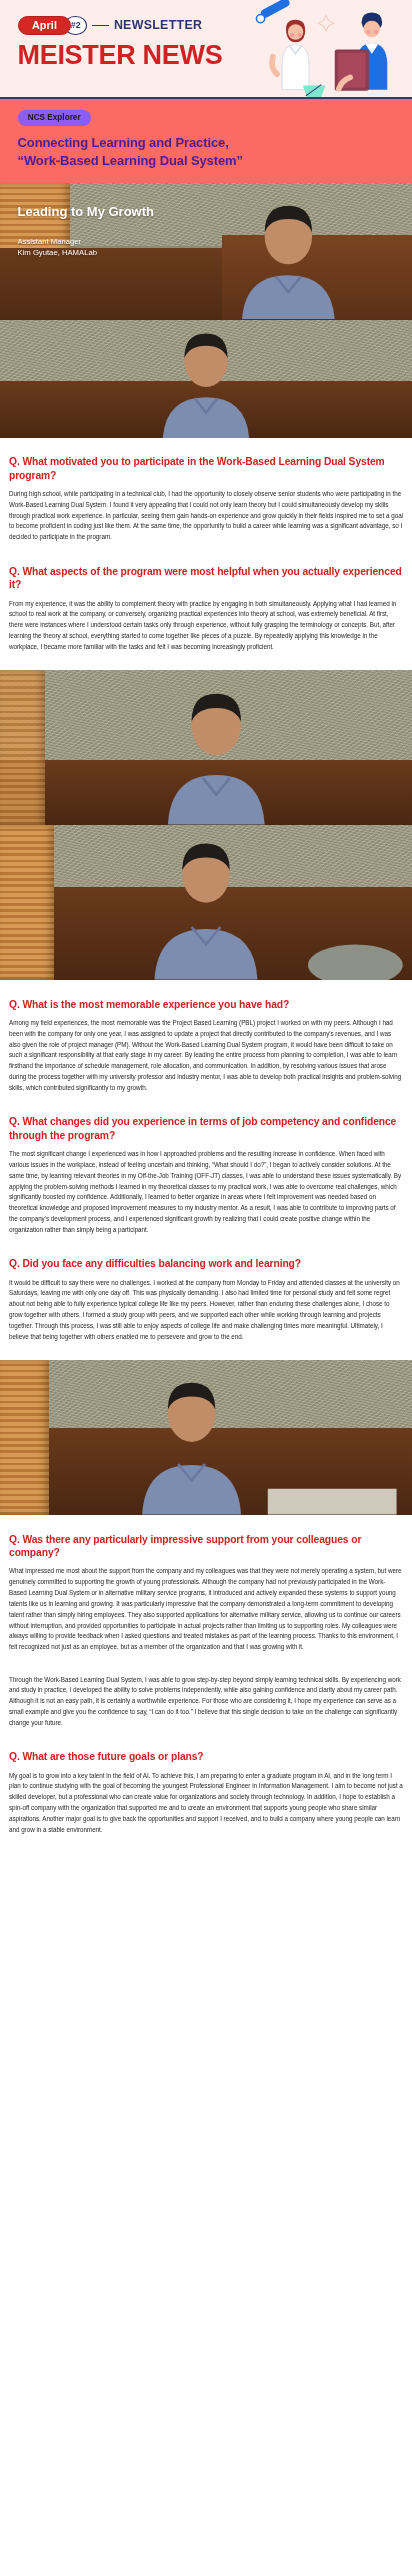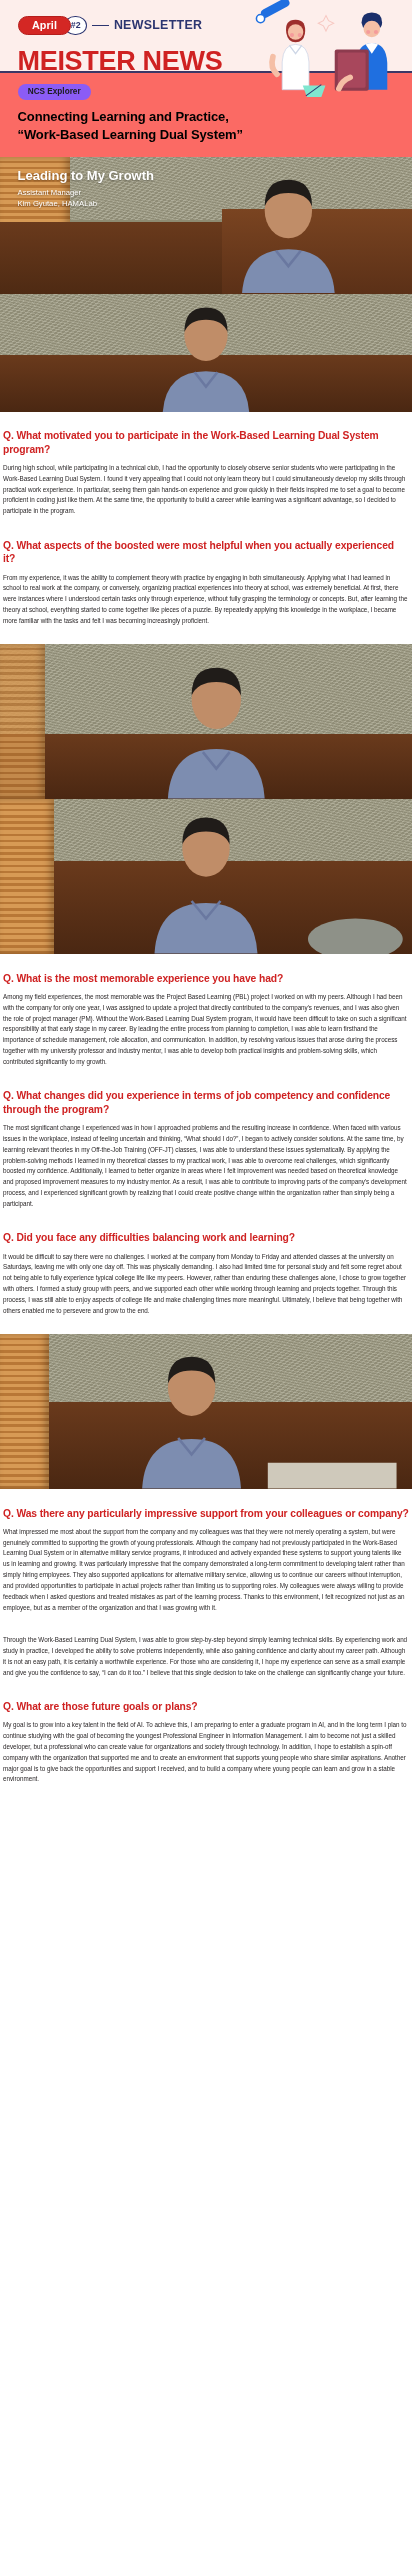--- a/index.html
+++ b/index.html
@@ -9,21 +9,21 @@
     background: #ffffff;
     font-family: "Liberation Sans", sans-serif;
   }
   .page { width: 412px; position: relative; overflow: hidden; }
 
   
   .masthead {
     background: #fdeeeb;
     padding: 15.5px 0 7.2px 0;
     position: relative;
-    height: 73px;
+    height: 99px;
     border-bottom: 2.1px solid #3b3765;
   }
   .masthead-inner { padding-left: 17.5px; position: relative; z-index: 3; }
   .badge-row { display: flex; align-items: center; gap: 0; margin-bottom: 2.1px; }
   .pill-april {
     background: #d42724;
     color: #ffffff;
     font-weight: bold;
     font-size: 10.8px;
     padding: 3.1px 13.4px 3.6px 13.4px;
@@ -51,21 +51,21 @@
     font-weight: bold;
     font-size: 12.4px;
     letter-spacing: 0.3px;
   }
   .meister-title {
     color: #cf2222;
     font-weight: bold;
     font-size: 27px;
     letter-spacing: -0.3px;
     line-height: 1.05;
-    margin-top: 12px;
+    margin-top: 6px;
   }
 
   
   .illus { position: absolute; right: 0; top: 0; width: 170px; height: 97px; z-index: 2; }
 
   
   .title-banner {
     background: #fb6a64;
     padding: 11.3px 17.5px 13.4px 17.5px;
   }
@@ -74,54 +74,54 @@
     background: #8b5cf6;
     color: #1b1b1b;
     font-weight: bold;
     font-size: 8.2px;
     padding: 3.6px 10.3px 4.1px 10.3px;
     border-radius: 15.5px;
     margin-bottom: 8.2px;
     line-height: 1;
   }
   .banner-title {
-    color: #000000;
+    color: #4c1d95;
     font-weight: bold;
     font-size: 13px;
     line-height: 1.34;
     letter-spacing: -0.1px;
   }
 
   
   .hero-photo {
     position: relative;
     width: 412px; height: 137px;
     overflow: hidden;
     background: #8e8b72;
   }
   .hero-overlay {
     position: absolute;
-    left: 17.5px; top: 11px;
+    left: 17.5px; top: 21px;
     z-index: 5;
     color: #ffffff;
   }
   .hero-overlay .lead {
     font-weight: bold; font-size: 13px; line-height: 1.25;
     text-shadow: 0 0.5px 2.1px rgba(0,0,0,.35);
   }
   .hero-overlay .who {
-    margin-top: 3px; font-size: 7.7px; line-height: 1.5;
+    margin-top: 16px; font-size: 7.7px; line-height: 1.5;
     text-shadow: 0 0.5px 2.1px rgba(0,0,0,.35);
   }
 
   
   .photo { width: 412px; overflow: hidden; position: relative; }
 
   
-  .content { padding: 0 3px; }
+  .content { padding: 0 9px; }
   .qa { padding-top: 17.5px; padding-bottom: 4.1px; }
   .q-head {
     color: #cf2222;
     font-weight: bold;
     font-size: 10.3px;
     line-height: 1.32;
     margin-bottom: 6.7px;
     letter-spacing: -0.1px;
   }
   .q-body {
@@ -242,21 +242,21 @@
       <path d="M378 152 l22 28 22 -28" fill="none" stroke="#6a78a0" stroke-width="5"></path>
     </svg>
   </div>
 
   <div class="content">
     <div class="qa">
       <div class="q-head">Q. What motivated you to participate in the Work-Based Learning Dual System program?</div>
       <div class="q-body">During high school, while participating in a technical club, I had the opportunity to closely observe senior students who were participating in the Work-Based Learning Dual System. I found it very appealing that I could not only learn theory but I could simultaneously develop my skills through practical work experience. In particular, seeing them gain hands-on experience and grow quickly in their fields inspired me to set a goal to become proficient in coding just like them. At the same time, the opportunity to build a career while learning was a significant advantage, so I decided to participate in the program.</div>
     </div>
     <div class="qa">
-      <div class="q-head">Q. What aspects of the boosted were most helpful when you actually experienced it?</div>
+      <div class="q-head">Q. What aspects of the program were most helpful when you actually experienced it?</div>
       <div class="q-body">From my experience, it was the ability to complement theory with practice by engaging in both simultaneously. Applying what I had learned in school to real work at the company, or conversely, organizing practical experiences into theory at school, was extremely beneficial. At first, there were instances where I understood certain tasks only through experience, without fully grasping the terminology or concepts. But, after learning the theory at school, everything started to come together like pieces of a puzzle. By repeatedly applying this knowledge in the workplace, I became more familiar with the tasks and felt I was becoming increasingly proficient.</div>
     </div>
     <div class="spacer-lg"></div>
   </div>
 
   <div class="photo" style="height:155px;">
     <div class="wall">
       <div class="wall-top" style="height:58%;"></div>
       <div style="position:absolute;left:0;right:0;bottom:0;height:42%;background:linear-gradient(180deg,#6a3a1c,#4a2712);"></div>
       <div class="blinds" style="width:11%;opacity:.85;"></div>

